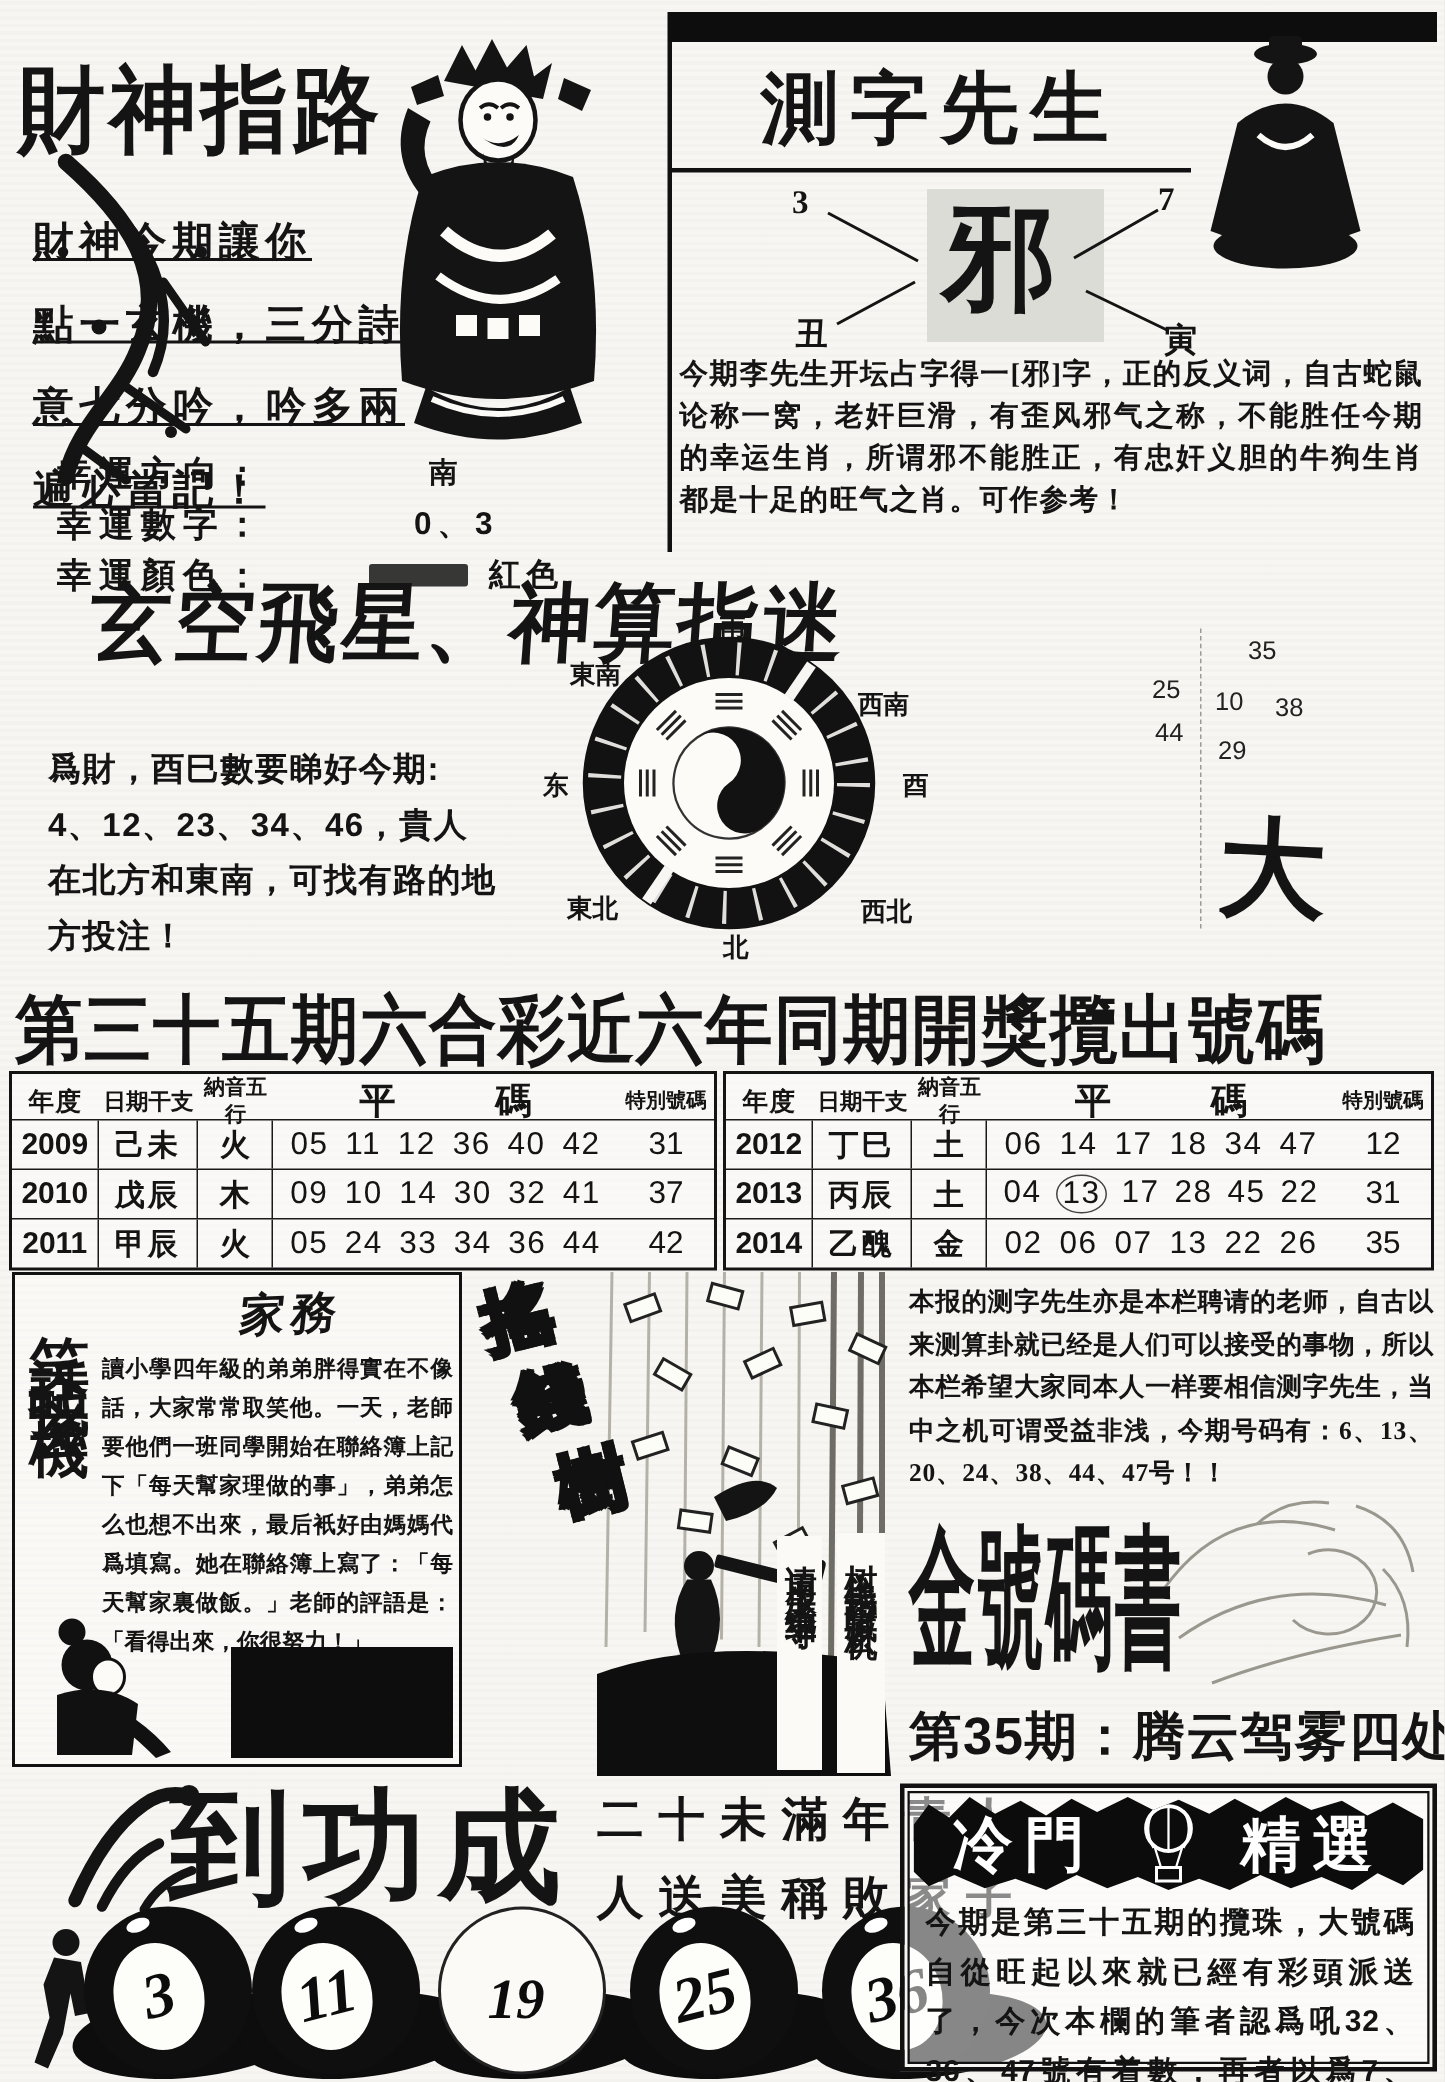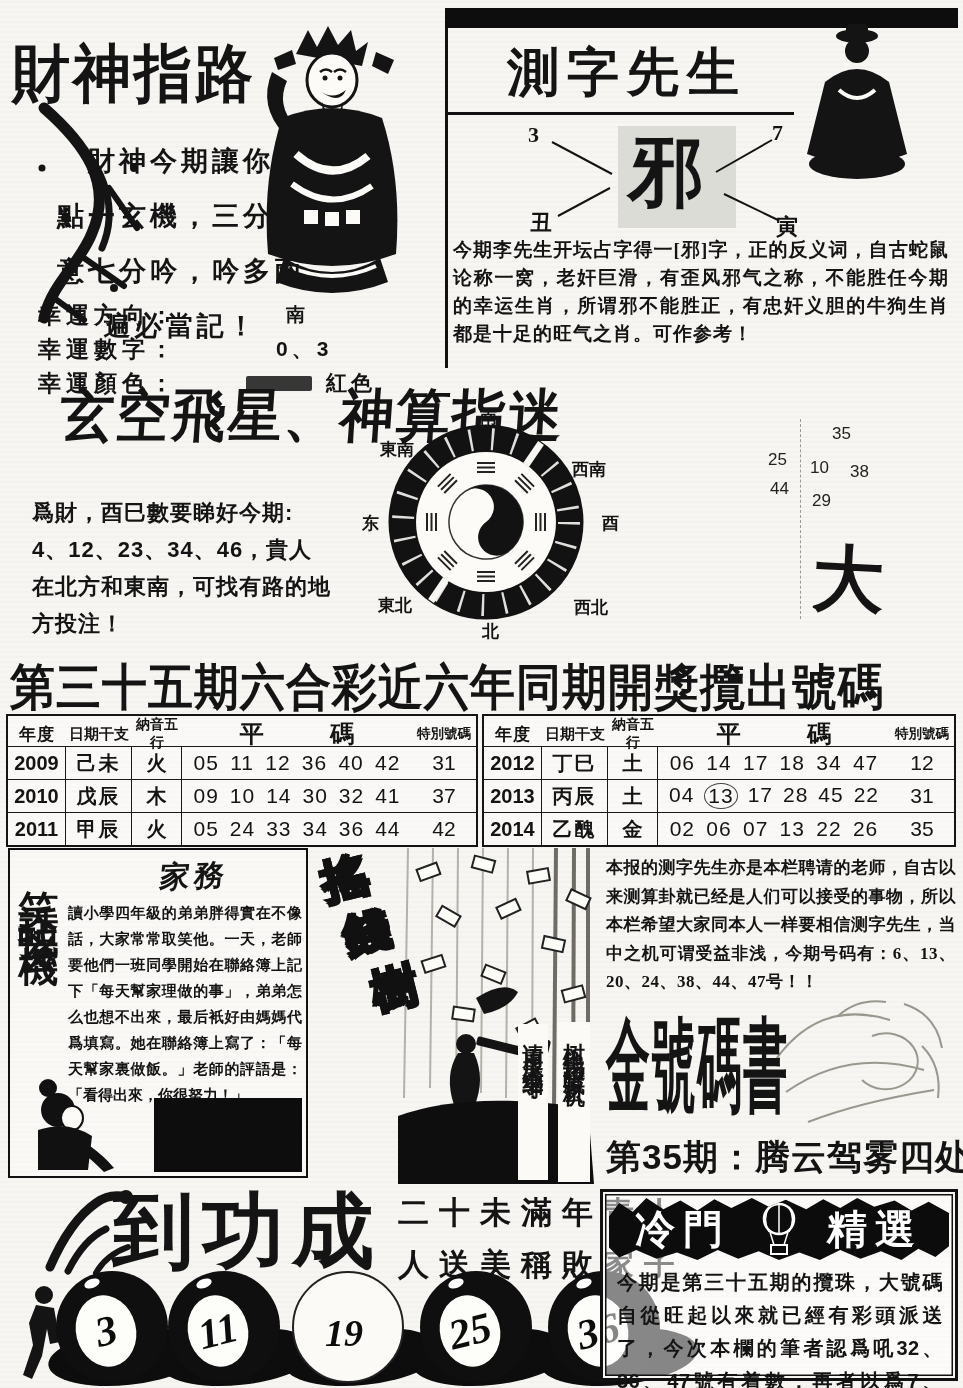--- a/index.html
+++ b/index.html
@@ -5,21 +5,21 @@
   * { margin:0; padding:0; box-sizing:border-box; }
   html,body { background:#e8e6e2; }
   body { font-family:"Liberation Sans", sans-serif; color:#141414; }
   .page { position:relative; width:963px; height:1388px; margin:0 auto; overflow:hidden;
           background:#f8f6f2;
           background-image:repeating-linear-gradient(0deg, rgba(0,0,0,0.015) 0 2px, transparent 2px 5px); }
   .abs { position:absolute; }
 
   
   .caishen-title { font-size:58px; font-weight:900; letter-spacing:3px; transform:scaleY(1.08); transform-origin:left top; }
-  .poem { width:318px; text-align:center; }
+  .poem { width:318px; text-align:left;text-decoration:underline; }
   .poem div { font-family:"Liberation Serif",serif; font-weight:700; font-size:27px; line-height:55px; letter-spacing:4px; white-space:nowrap; }
   .lucky-row { display:flex; align-items:center; height:34px; }
   .lucky-label { font-weight:900; font-size:23px; letter-spacing:5px; width:190px; }
   .lucky-value { font-weight:700; font-size:21px; letter-spacing:4px; }
   .smudge { display:inline-block; width:66px; height:15px; background:#1d1d1d; border-radius:2px; margin-right:14px; opacity:.88; }
 
   
   .topbar { background:#0d0d0d; }
   .cezi-title { font-size:52px; font-weight:900; letter-spacing:8px; }
   .cezi-hr { background:#111; }

